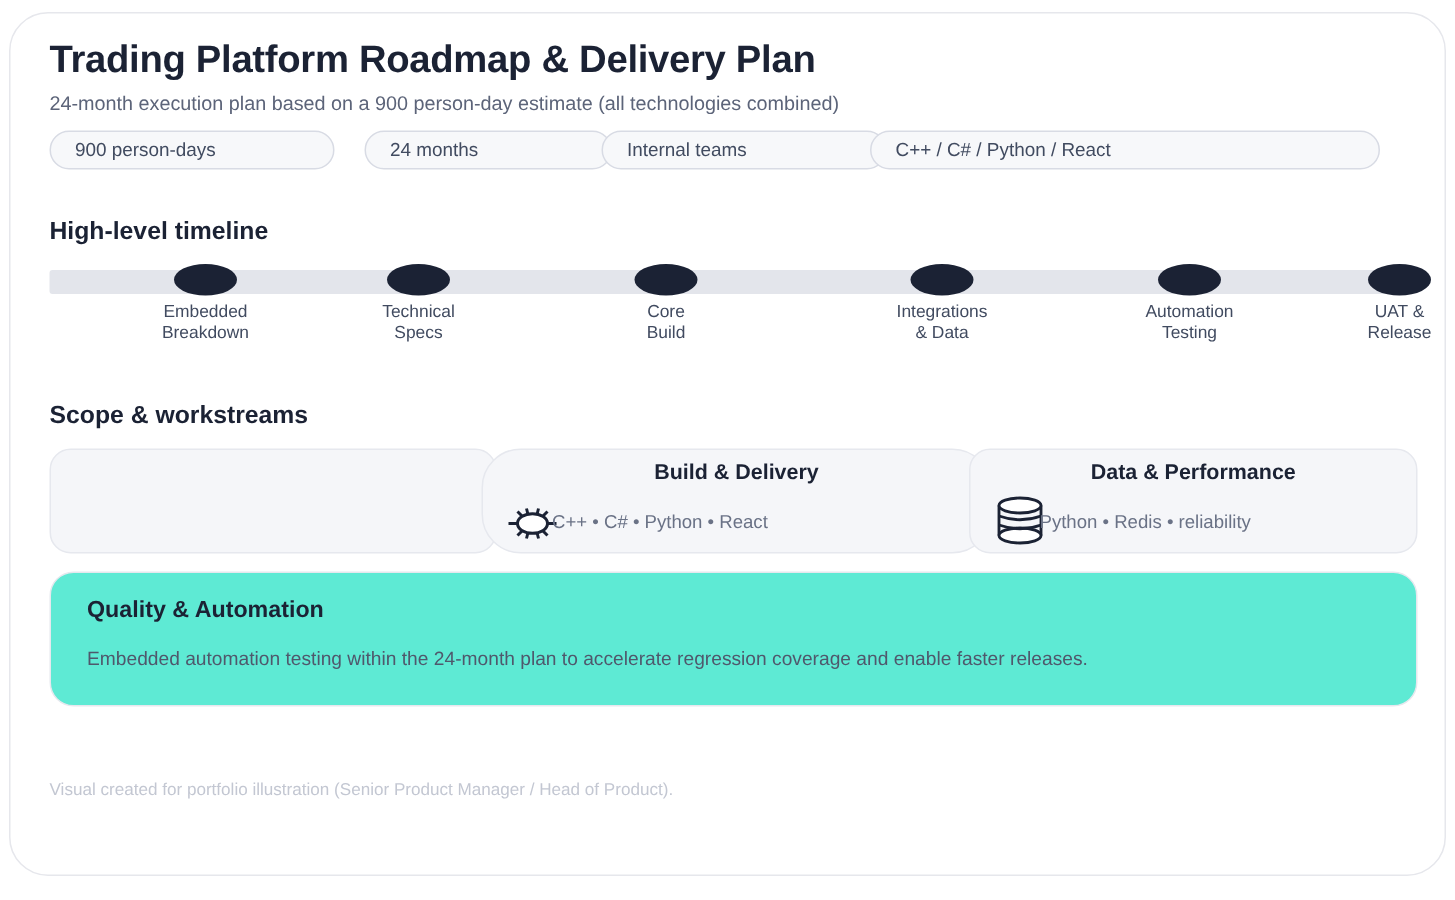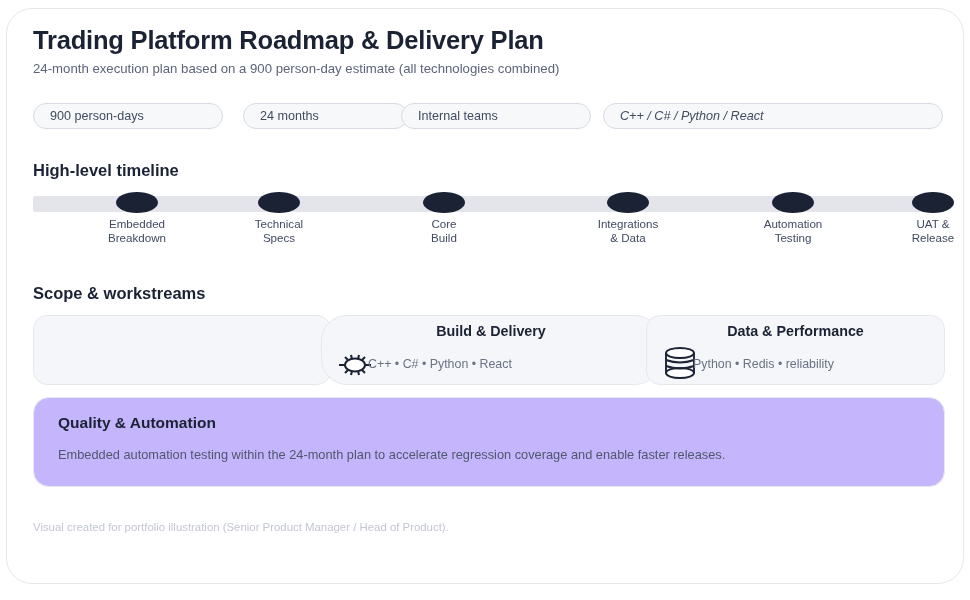--- a/index.html
+++ b/index.html
@@ -52,42 +52,42 @@
     margin-top: 6px;
     font-size: 13.2px;
     color: #5c6479;
     line-height: 1.2;
     white-space: nowrap;
   }
 
   .pill-row {
     position: relative;
     height: 30px;
-    margin-top: 26px;
+    margin-top: 10px;
   }
 
   .pill {
     position: absolute;
     top: 0;
     height: 26px;
     border: 1px solid #d8dbe4;
     border-radius: 13px;
     background: #f7f8fa;
     display: flex;
     align-items: center;
     font-size: 12.6px;
     color: #414b60;
     padding-left: 16px;
     white-space: nowrap;
     overflow: hidden;
   }
   .pill-0 { left: 0px;   width: 190px; }
   .pill-1 { left: 210px; width: 165px; text-align: right; }
   .pill-2 { left: 368px; width: 190px; }
-  .pill-3 { left: 570px; width: 340px; font-style: italic; }
+  .pill-3 { left: 547px; width: 340px; }
 
   
   .section-heading {
     font-size: 16.5px;
     font-weight: bold;
     color: #1b2234;
     line-height: 1.2;
     margin-top: 28px;
   }
 
@@ -191,21 +191,21 @@
     white-space: nowrap;
   }
 
   
   .panel {
     margin-top: 12px;
     width: 912px;
     height: 90px;
     border: 1px solid #e6e8ee;
     border-radius: 16px;
-    background: #c4b5fd;
+    background: #5eead4;
     padding: 16px 24px 0 24px;
   }
 
   .panel-title {
     font-size: 15.5px;
     font-weight: bold;
     color: #1b2234;
     line-height: 1.2;
   }
 

